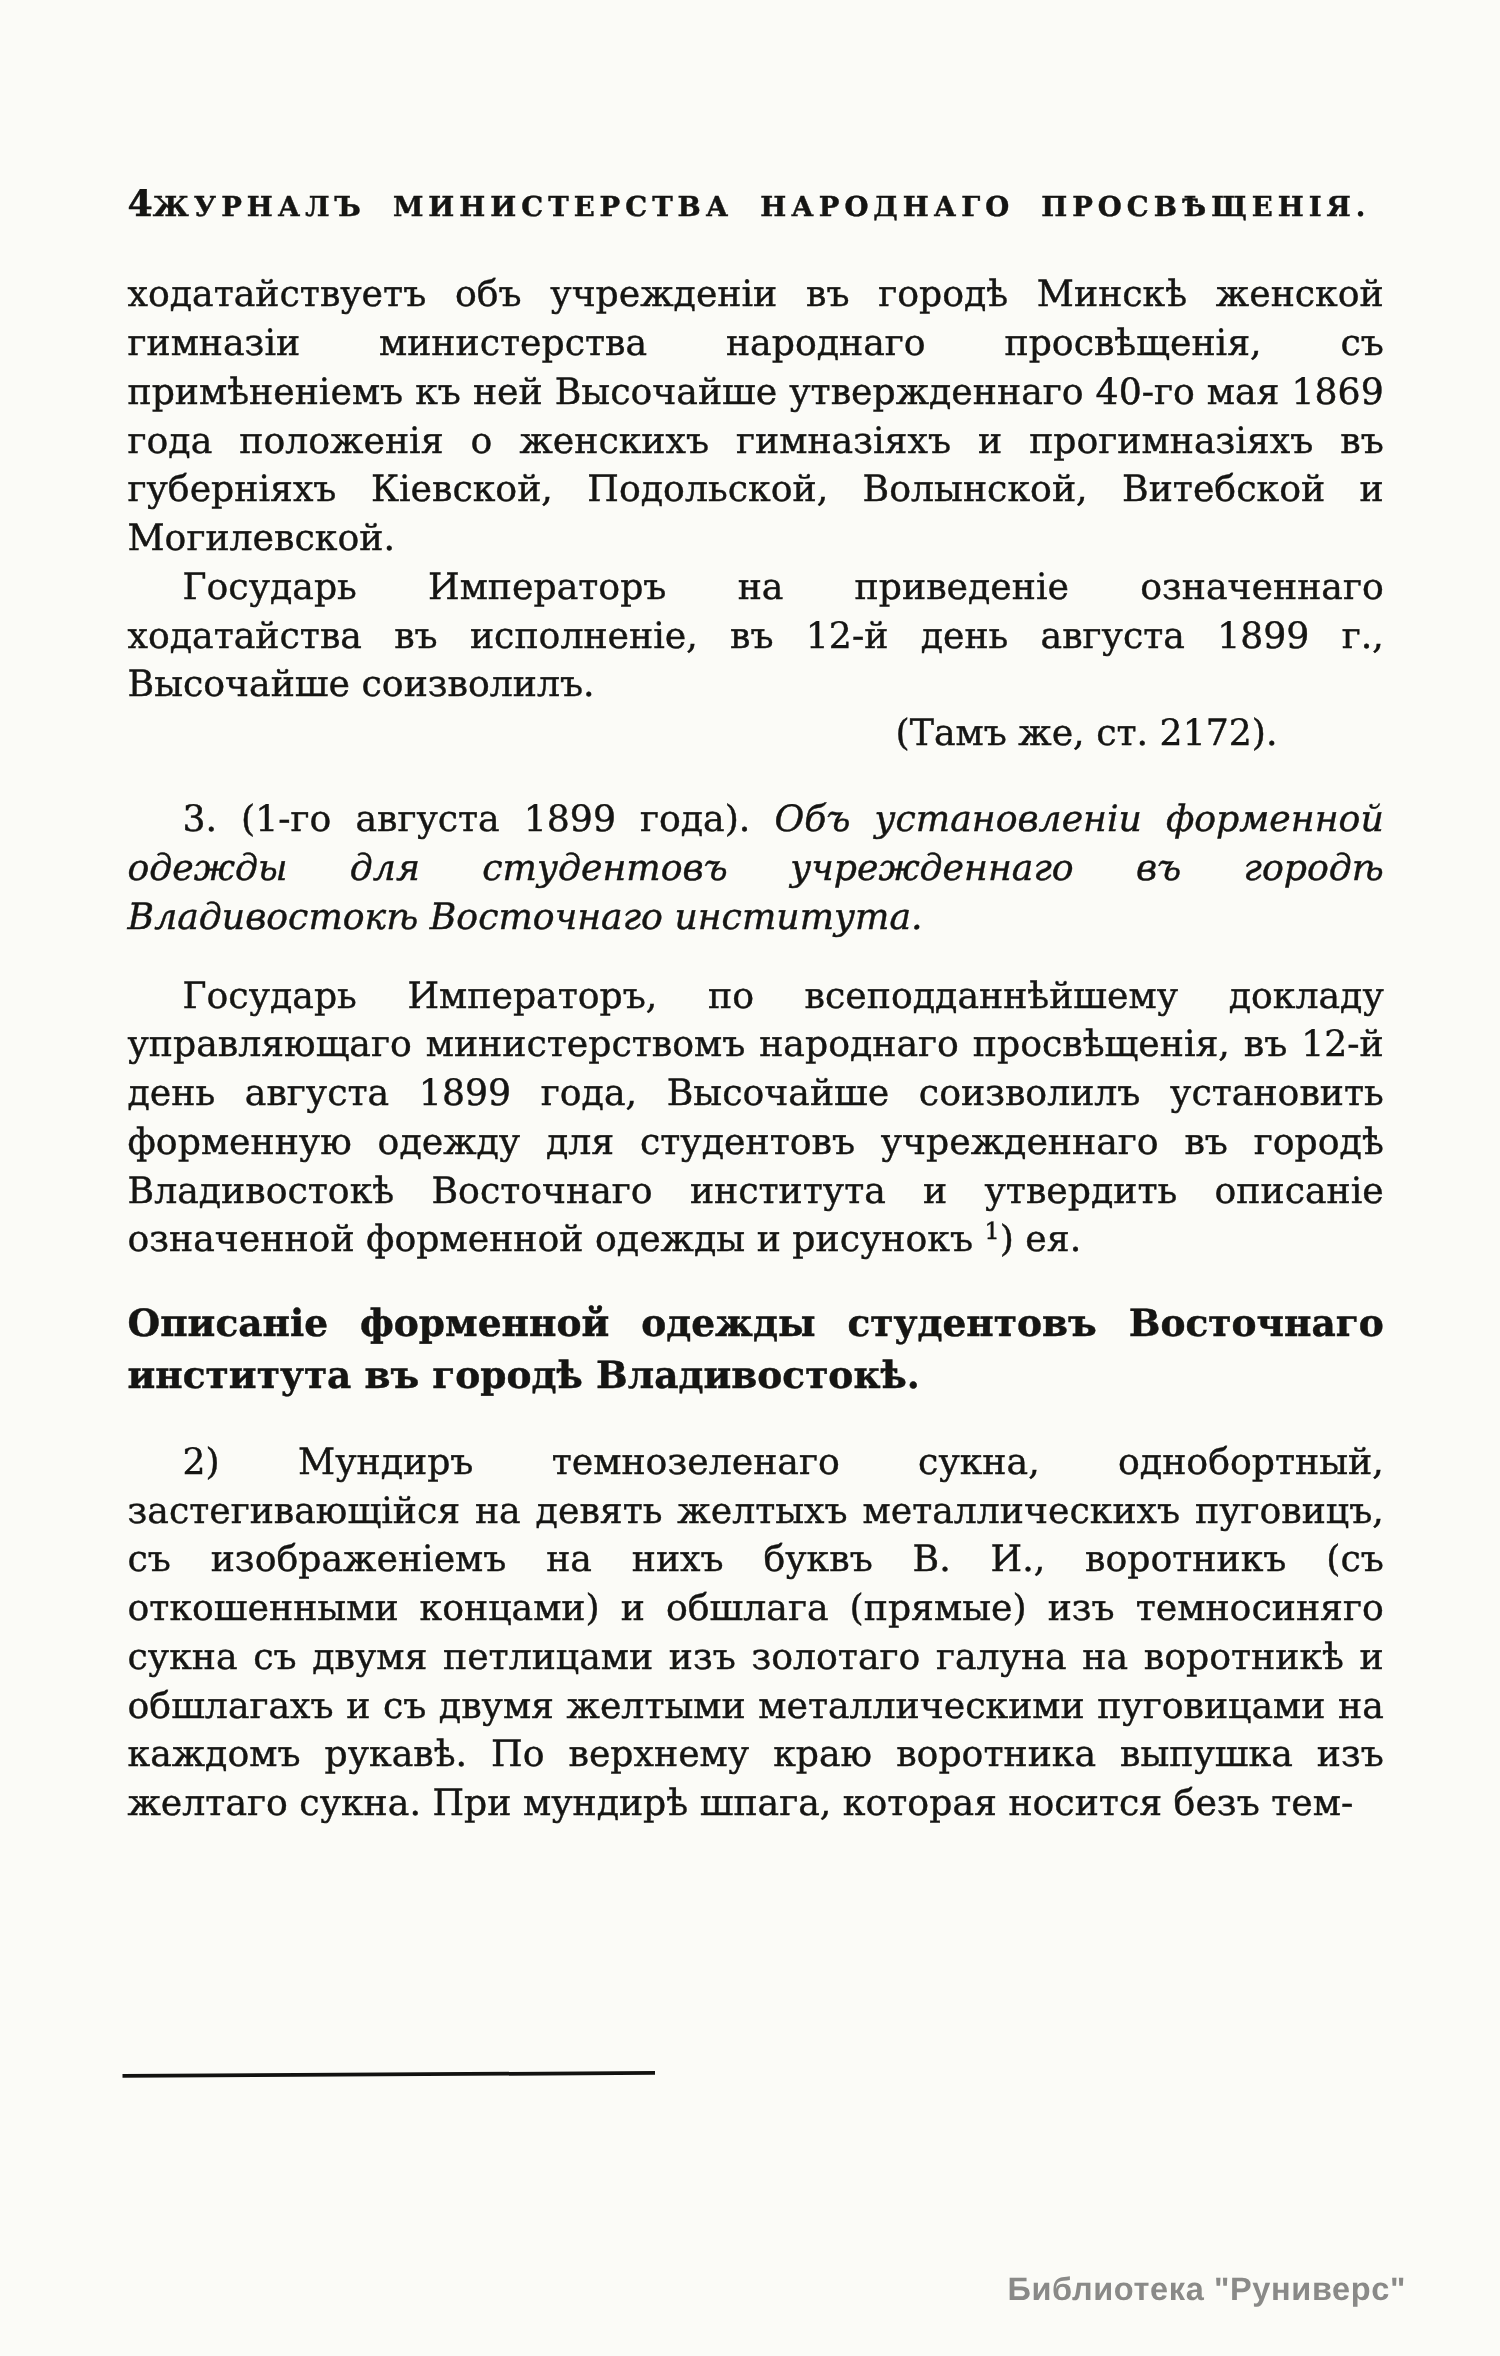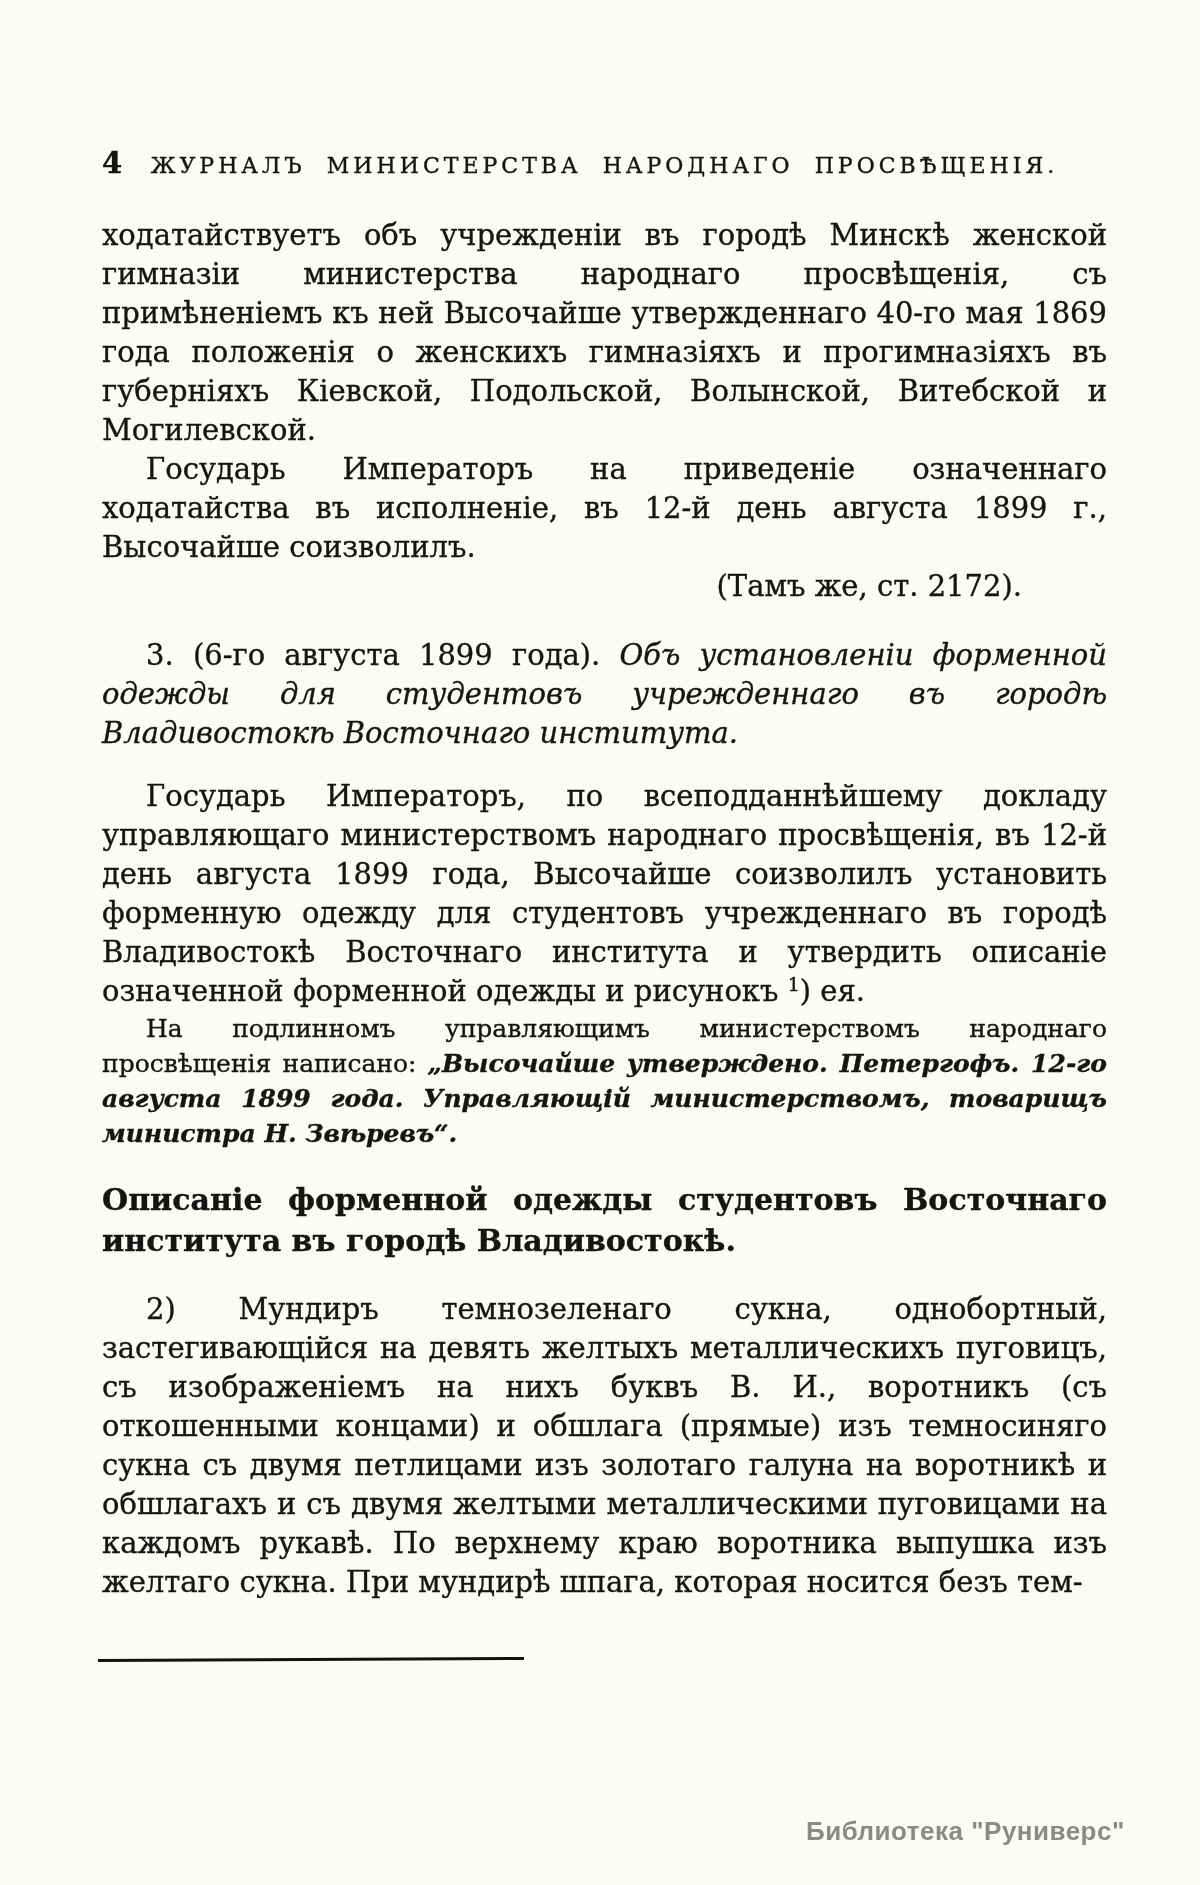--- a/index.html
+++ b/index.html
@@ -28,21 +28,21 @@
   }
   .pageno {
     font-size: 29px;
     font-weight: bold;
     width: 90px;
   }
   .jtitle {
     flex: 1;
     text-align: center;
     font-size: 22px;
-    font-weight: normal;
+    font-weight: bold;
     letter-spacing: 4px;
     word-spacing: 10px;
     white-space: nowrap;
   }
   
   .textcol {
     position: absolute;
     top: 216px;
     left: 102px;
     width: 1005px;
@@ -130,25 +130,24 @@
 
   <div class="textcol">
 
     <p class="flush">ходатайствуетъ объ учрежденіи въ городѣ Минскѣ женской гимназіи министерства народнаго просвѣщенія, съ примѣненіемъ къ ней Высочайше утвержденнаго 40-го мая 1869 года положенія о женскихъ гимназіяхъ и прогимназіяхъ въ губерніяхъ Кіевской, Подольской, Волынской, Витебской и Могилевской.</p>
 
 
     <p>Государь Императоръ на приведеніе означеннаго ходатайства въ исполненіе, въ 12-й день августа 1899 г., Высочайше соизволилъ.</p>
 
     <p class="citation">(Тамъ же, ст. 2172).</p>
 
-    <p class="sec-heading"><span>3. (6-го августа 1899 года). </span><span class="italic">Объ установленіи форменной одежды для студентовъ учрежденнаго въ городѣ Владивостокѣ Восточнаго института.</span></p>
+    <p class="sec-heading"><span>3. (1-го августа 1899 года). </span><span class="italic">Объ установленіи форменной одежды для студентовъ учрежденнаго въ городѣ Владивостокѣ Восточнаго института.</span></p>
 
     <p class="decree-body"><span>Государь Императоръ, по всеподданнѣйшему докладу управляющаго министерствомъ народнаго просвѣщенія, въ 12-й день августа 1899 года, Высочайше соизволилъ установить форменную одежду для студентовъ учрежденнаго въ городѣ Владивостокѣ Восточнаго института и утвердить описаніе означенной форменной одежды и рисунокъ </span><sup class="fnref">1</sup><span>) ея.</span></p>
 
-    <p class="attestation"><span>На подлинномъ управляющимъ министерствомъ народнаго просвѣщенія написано: </span><span class="quote">„Высочайше утверждено. Петергофъ. 12-го августа 1899 года. Управляющій министерствомъ, товарищъ министра Н. Звѣревъ“.</span></p>
 
     <p class="desc-heading">Описаніе форменной одежды студентовъ Восточнаго института въ городѣ Владивостокѣ.</p>
 
 
     <p>2) Мундиръ темнозеленаго сукна, однобортный, застегивающійся на девять желтыхъ металлическихъ пуговицъ, съ изображеніемъ на нихъ буквъ В. И., воротникъ (съ откошенными концами) и обшлага (прямые) изъ темносиняго сукна съ двумя петлицами изъ золотаго галуна на воротникѣ и обшлагахъ и съ двумя желтыми металлическими пуговицами на каждомъ рукавѣ. По верхнему краю воротника выпушка изъ желтаго сукна. При мундирѣ шпага, которая носится безъ тем-</p>
 
   </div>
 
   <div class="footnote-rule"></div>
 

